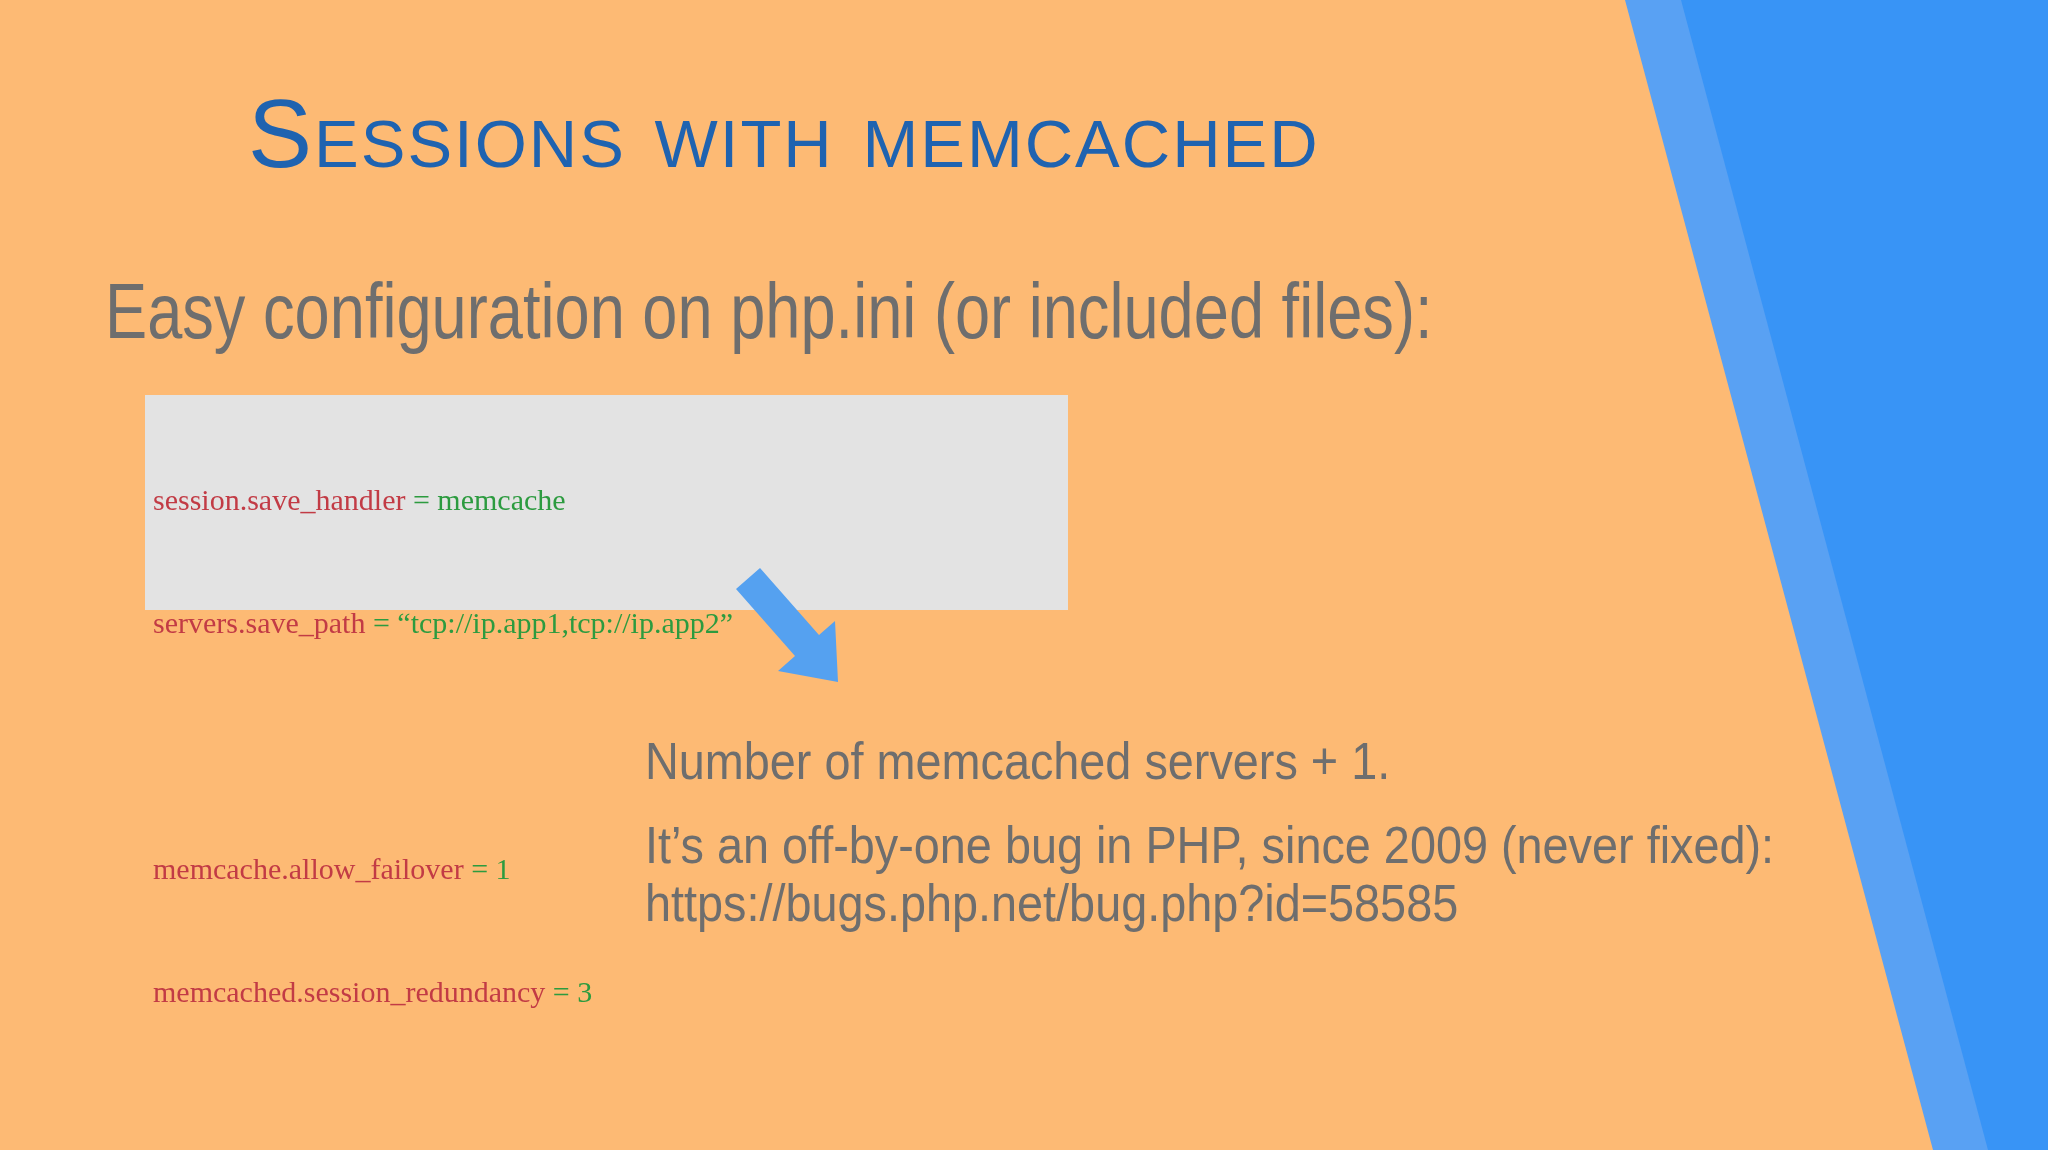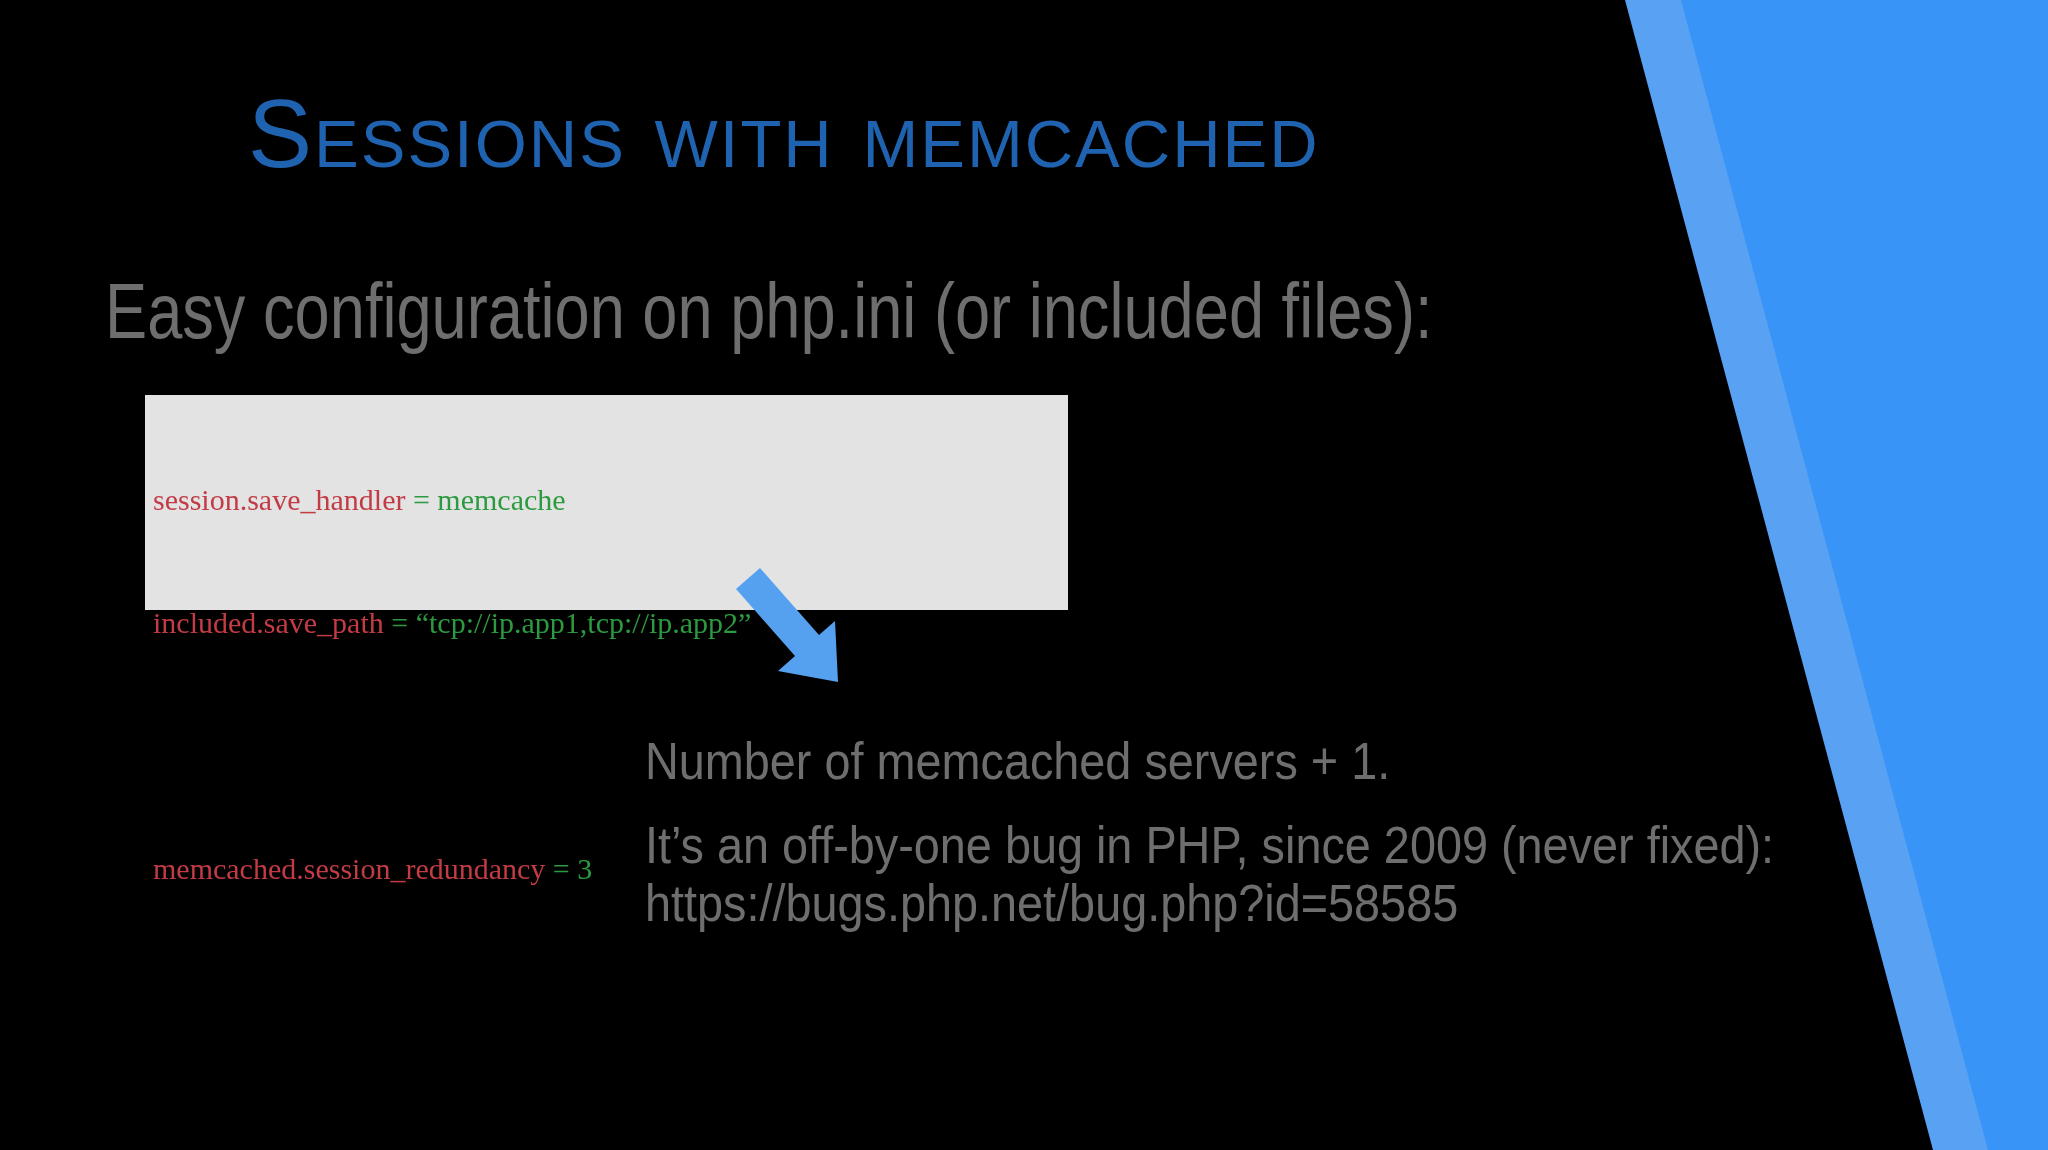--- a/index.html
+++ b/index.html
@@ -2,21 +2,21 @@
 <html><head>
 <meta charset="utf-8">
 <style>
   html, body { margin: 0; padding: 0; }
   body { width: 2048px; height: 1150px; }
 
   .slide {
     position: relative;
     width: 2048px;
     height: 1150px;
-    background: #000000;
+    background: #fdba74;
     overflow: hidden;
     font-family: "Liberation Sans", sans-serif;
   }
 
   .band {
     position: absolute;
     left: 0; top: 0;
     width: 2048px; height: 1150px;
   }
   .band-light {
@@ -105,22 +105,23 @@
 
   <div class="band band-light"></div>
   <div class="band band-dark"></div>
 
   <h1 class="title">Sessions with memcached</h1>
 
   <p class="subtitle">Easy configuration on php.ini (or included files):</p>
 
   <div class="code-box">
     <div class="code-line"><span class="code-key">session.save_handler</span><span class="code-value"> = memcache</span></div>
-    <div class="code-line"><span class="code-key">included.save_path</span><span class="code-value"> = “tcp://ip.app1,tcp://ip.app2”</span></div>
+    <div class="code-line"><span class="code-key">servers.save_path</span><span class="code-value"> = “tcp://ip.app1,tcp://ip.app2”</span></div>
     <div class="code-line"><span class="code-key"></span><span class="code-value"></span></div>
+    <div class="code-line"><span class="code-key">memcache.allow_failover</span><span class="code-value"> = 1</span></div>
     <div class="code-line"><span class="code-key">memcached.session_redundancy</span><span class="code-value"> = 3</span></div>
   </div>
 
   <svg class="arrow-svg" viewBox="730 560 115 130" aria-hidden="true">
     <polygon class="arrow-shape" points="736,589 795,656 778,671 838,682 835,621 819,635 760,568"></polygon>
   </svg>
 
   <div class="note">
     <p>Number of memcached servers + 1.</p>
     <p class="para-2">

